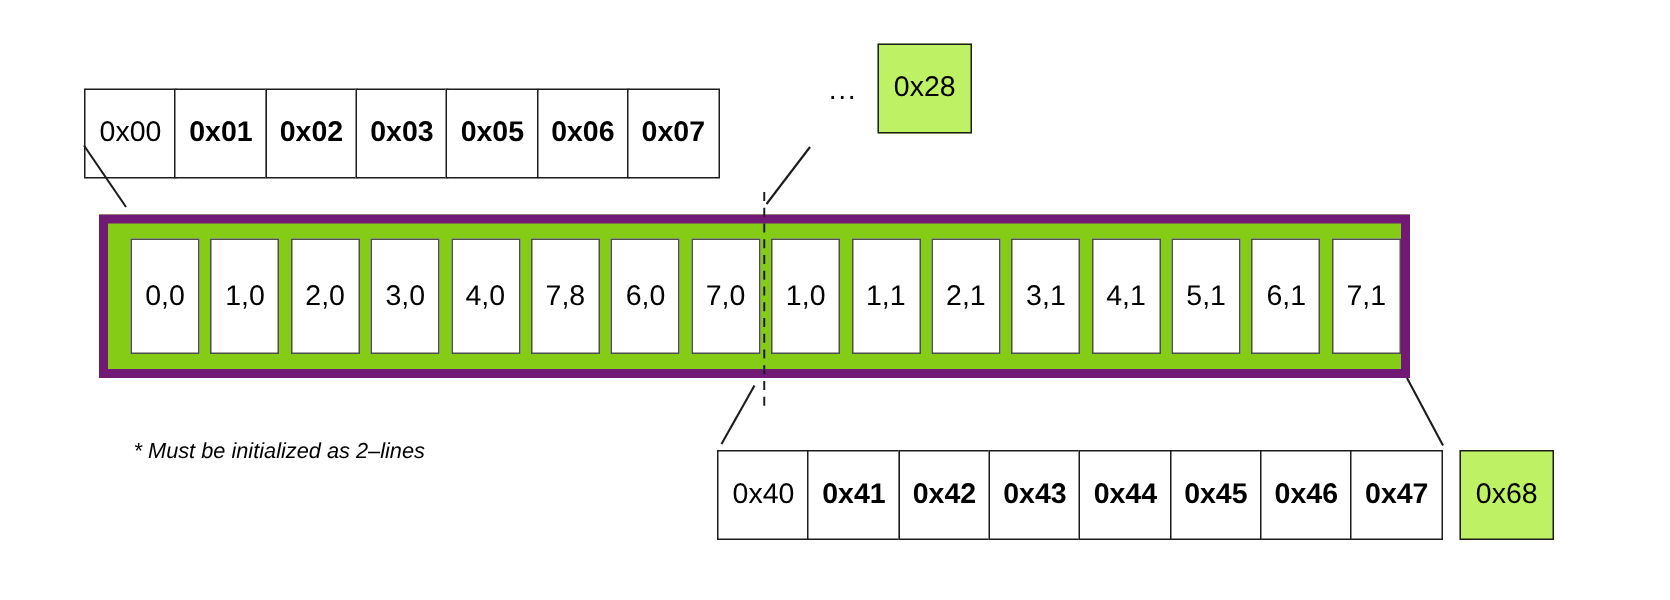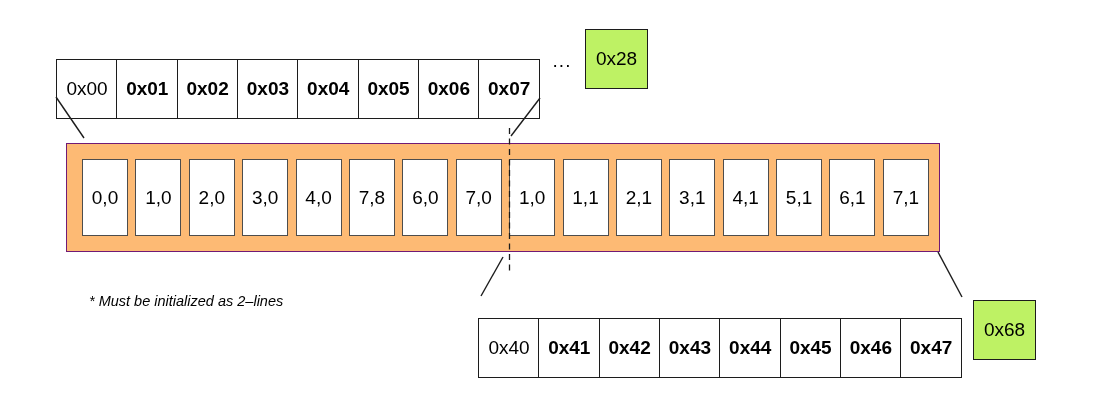--- a/index.html
+++ b/index.html
@@ -17,21 +17,21 @@
     left: 0; top: 0;
     z-index: 6;
     pointer-events: none;
   }
   .mem-row {
     position: absolute;
     display: flex;
     z-index: 2;
   }
   .top-row { left: 56px; top: 30px; margin-top: 29px; }
-  .bottom-row { left: 478px; top: 300px; margin-top: 18px; }
+  .bottom-row { left: 478px; top: 300px; }
   .mem-cell {
     box-sizing: border-box;
     width: 62px;
     height: 60px;
     border: 1.7px solid #1c1c1c;
     display: flex;
     align-items: center;
     justify-content: center;
     font-size: 19px;
     background: #ffffff;
@@ -60,22 +60,22 @@
     letter-spacing: 1px;
     z-index: 2;
   }
   .top-dots { left: 548px; top: 50px; }
   .bottom-dots { left: 969px; top: 320px; }
   .big-box {
     position: absolute;
     left: 66px; top: 143px;
     width: 874px; height: 109px;
     box-sizing: border-box;
-    border: 1px solid #701a75;
-    background: #fdba74;
+    border: 6px solid #701a75;
+    background: #84cc16;
     display: flex;
     align-items: center;
     padding-left: 15px;
     gap: 7.4px;
     z-index: 3;
   }
   .line-cell {
     box-sizing: border-box;
     flex: 0 0 46px;
     width: 46px;
@@ -108,21 +108,20 @@
     <line x1="938" y1="252" x2="962" y2="297" stroke-width="1.4" stroke="#1c1c1c"></line>
     <line x1="509.5" y1="128" x2="509.5" y2="272" stroke-width="1.3" stroke-dasharray="6,4.5" stroke="#1c1c1c"></line>
   </svg>
 
   <div class="mem-row top-row">
 
   <div class="mem-cell">0x00</div>
       <div class="mem-cell">0x01</div>
       <div class="mem-cell">0x02</div>
       <div class="mem-cell">0x03</div>
-      <div class="mem-cell">0x04</div>
       <div class="mem-cell">0x05</div>
       <div class="mem-cell">0x06</div>
       <div class="mem-cell">0x07</div>
     </div>
   <div class="dots top-dots">...</div>
   <div class="extra-box top-extra">0x28</div>
 
   <div class="big-box">
 
   <div class="line-cell">0,0</div>

